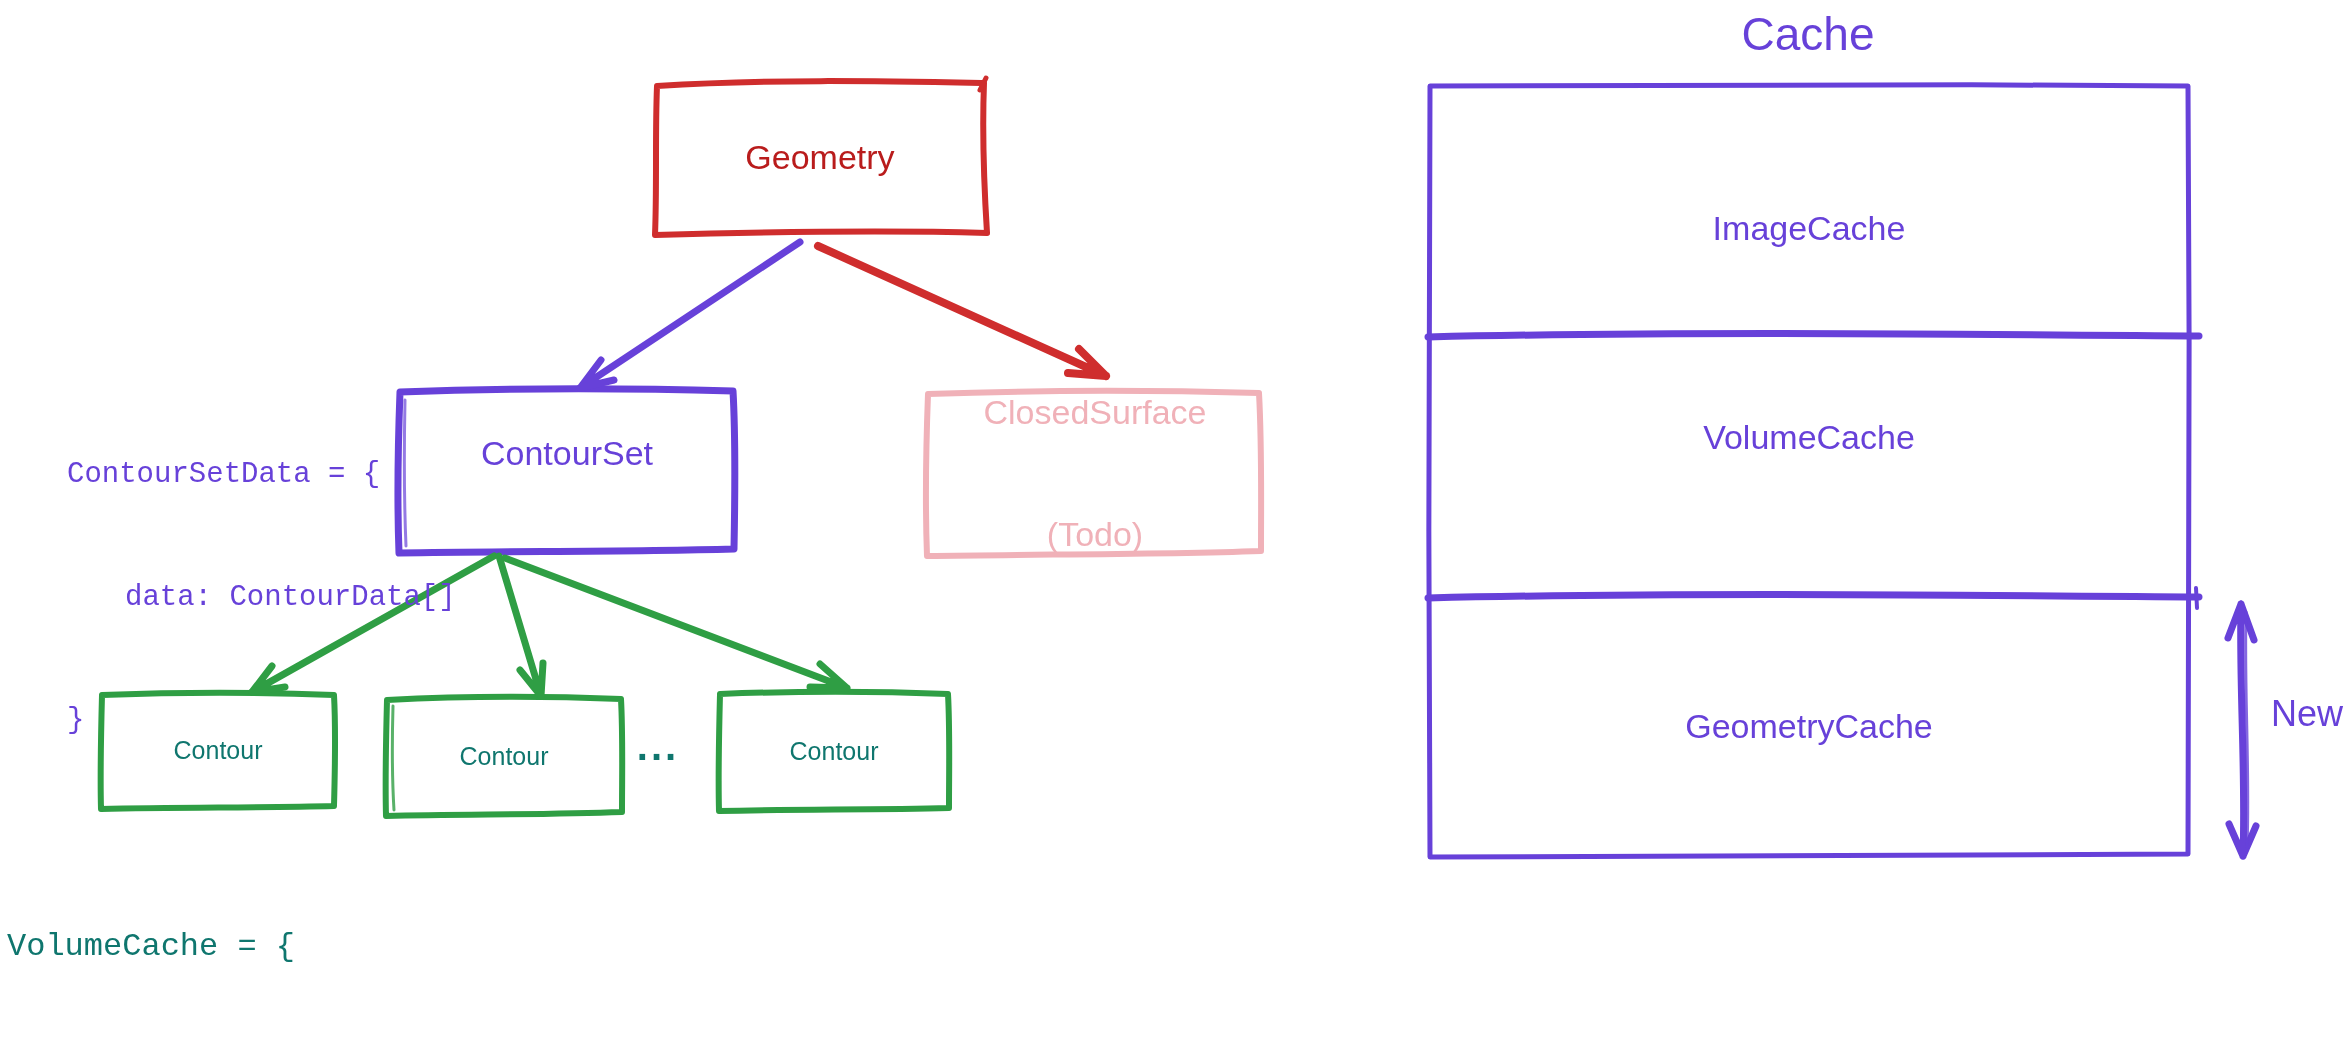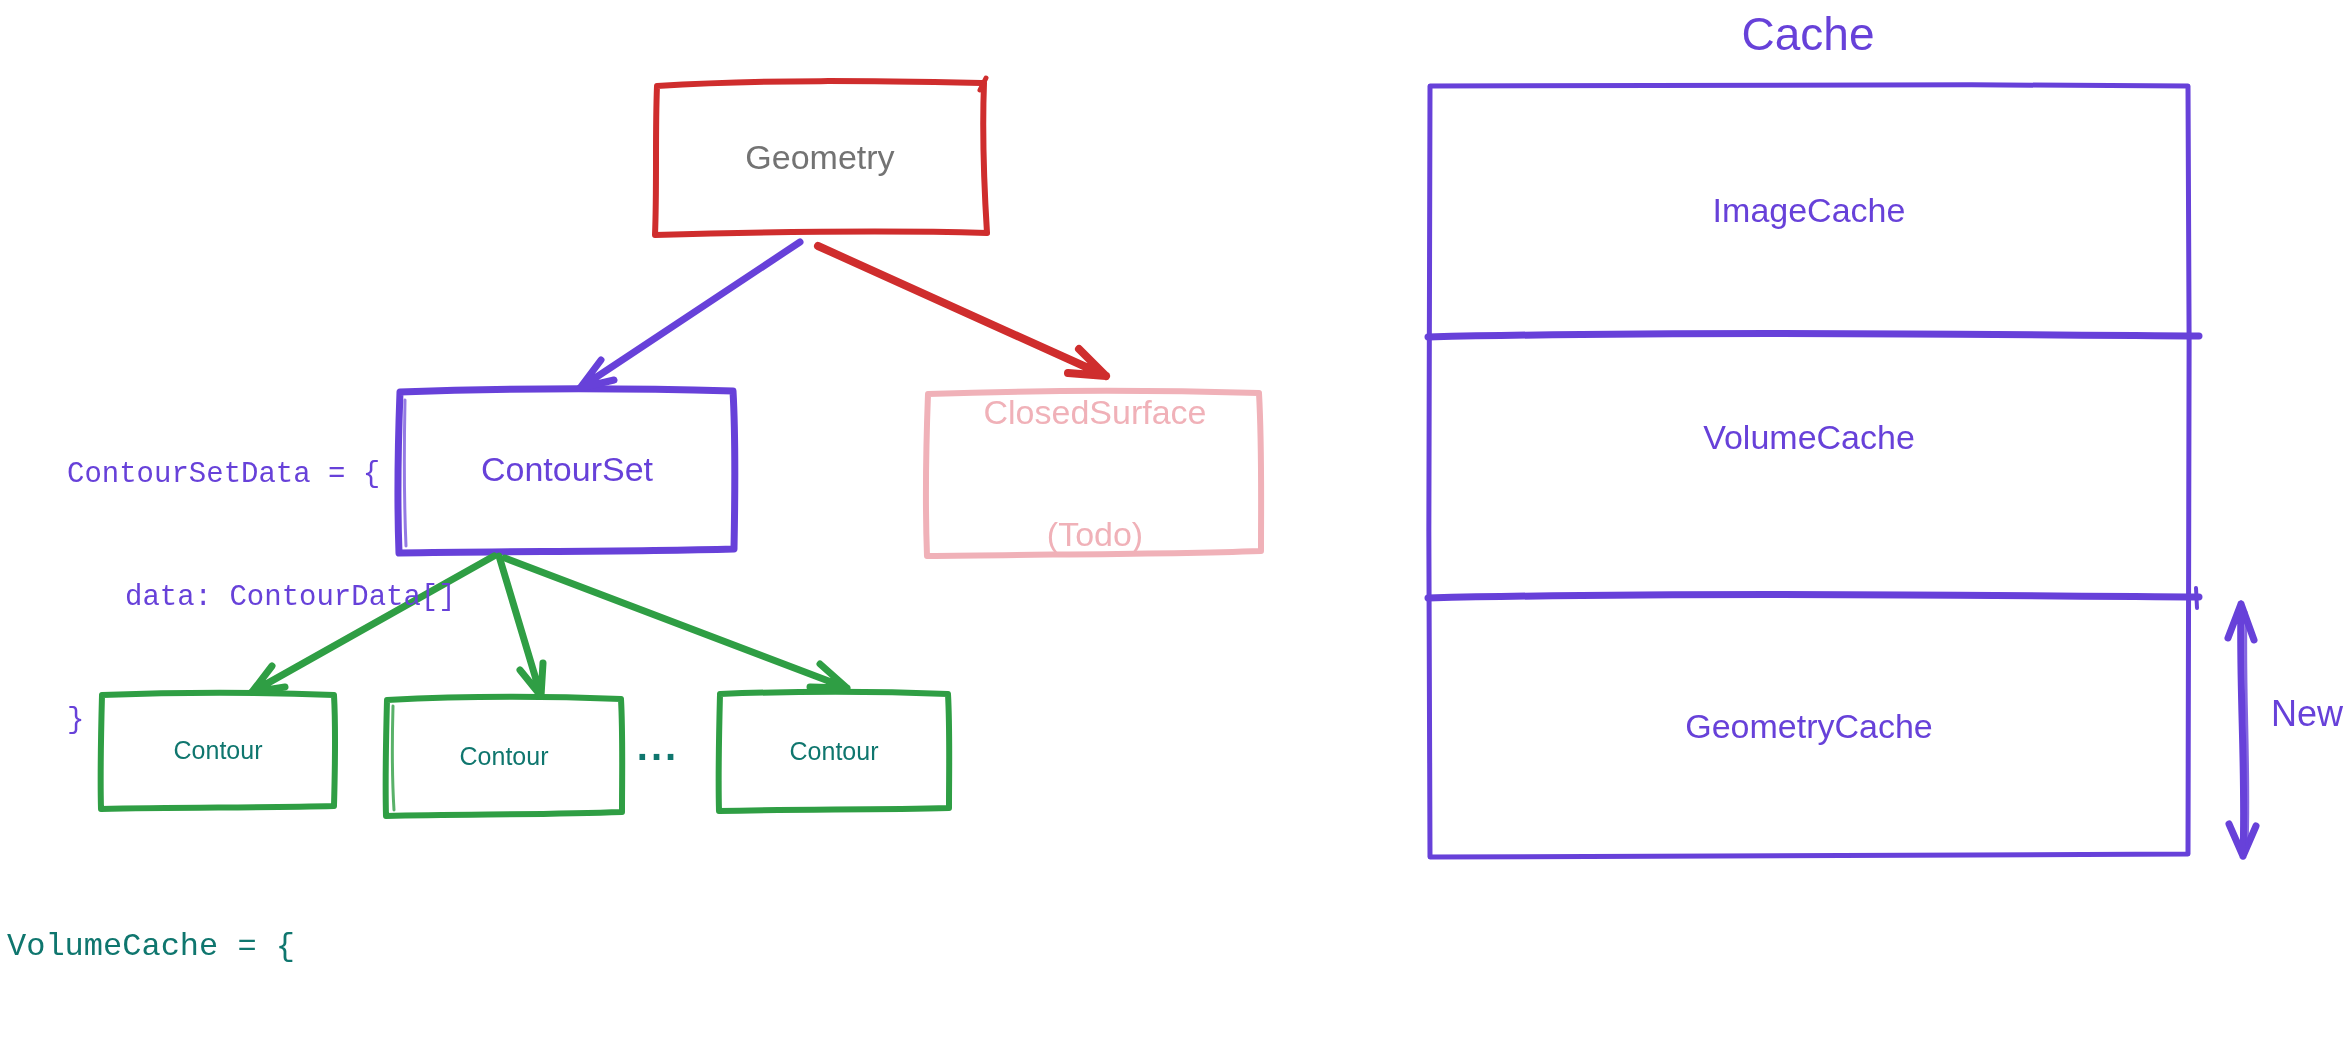--- a/index.html
+++ b/index.html
@@ -10,21 +10,21 @@
     font-family:"Liberation Sans", sans-serif;
     overflow:hidden;
   }
   #sketch{position:absolute;left:0;top:0;width:2349px;height:1057px;}
   .label{
     position:absolute;
     display:flex;align-items:center;justify-content:center;
     text-align:center;
     white-space:pre;
   }
-  .red{color:#737373;}
+  .red{color:#b91c1c;}
   .purple{color:#6741d9;}
   .pink{color:#f0b1b8;}
   .green{color:#0f766e;}
   .boxlabel{font-size:34px;}
   .smalllabel{font-size:25px;}
   .cache-title{font-size:46px;}
   .new-label{font-size:36px;}
   .dots{font-size:40px;font-weight:bold;letter-spacing:3px;}
   .codeblock{position:absolute;white-space:pre;}
   .codeblock.purplecode{font-size:29px;line-height:41px;}
@@ -67,21 +67,21 @@
     <path d="M 1428 337 C 1680 331 1950 334 2199 336" fill="none" stroke="#6741d9" stroke-width="7" stroke-linecap="round"></path>
     <path d="M 1428 598 C 1680 592 1950 595 2199 597" fill="none" stroke="#6741d9" stroke-width="7" stroke-linecap="round"></path>
     <path d="M 2196 588 L 2197 608" fill="none" stroke="#6741d9" stroke-width="4" stroke-linecap="round"></path>
 
     <path d="M 2241 604 C 2239 688 2246 772 2243 856 M 2241 604 L 2228 638 M 2241 604 L 2254 640 M 2243 856 L 2229 824 M 2243 856 L 2256 826" fill="none" stroke="#6741d9" stroke-width="7" stroke-linecap="round" stroke-linejoin="round"></path>
     <path d="M 2246 612 C 2244 694 2250 770 2247 848" fill="none" stroke="#6741d9" stroke-width="3" stroke-linecap="round" opacity="0.8"></path>
   </svg>
 
   <div class="label boxlabel red" style="left:652px;top:78px;width:336px;height:159px;">Geometry</div>
 
-  <div class="label boxlabel purple" style="left:397px;top:388px;width:340px;height:163px;">ContourSet</div>
+  <div class="label boxlabel purple" style="left:397px;top:372px;width:340px;height:163px;">ContourSet</div>
 
   <div class="label boxlabel pink" style="left:925px;top:390px;width:340px;height:166px;flex-direction:column;justify-content:space-between;">
     <div class="closed-line">ClosedSurface</div>
     <div class="closed-line">(Todo)</div>
   </div>
 
   <div class="label smalllabel green" style="left:100px;top:693px;width:236px;height:115px;">Contour</div>
   <div class="label smalllabel green" style="left:385px;top:698px;width:238px;height:116px;">Contour</div>
   <div class="label smalllabel green" style="left:717px;top:692px;width:234px;height:119px;">Contour</div>
 
@@ -96,19 +96,19 @@
   <div class="codeblock greencode green" style="left:7px;top:842px;">
     <div class="codeline">VolumeCache = {</div>
     <div class="codeline indent-g">points: Point3[ ],</div>
     
     
     
   </div>
 
   <div class="label cache-title purple" style="left:1628px;top:4px;width:360px;height:60px;">Cache</div>
 
-  <div class="label boxlabel purple" style="left:1430px;top:86px;width:758px;height:249px;">ImageCache</div>
+  <div class="label boxlabel purple" style="left:1430px;top:104px;width:758px;height:249px;">ImageCache</div>
   <div class="label boxlabel purple" style="left:1430px;top:337px;width:758px;height:200px;">VolumeCache</div>
   <div class="label boxlabel purple" style="left:1430px;top:598px;width:758px;height:256px;">GeometryCache</div>
 
   <div class="label new-label purple" style="left:2262px;top:692px;width:90px;height:44px;">New</div>
 
 </div>
 
 </body></html>

